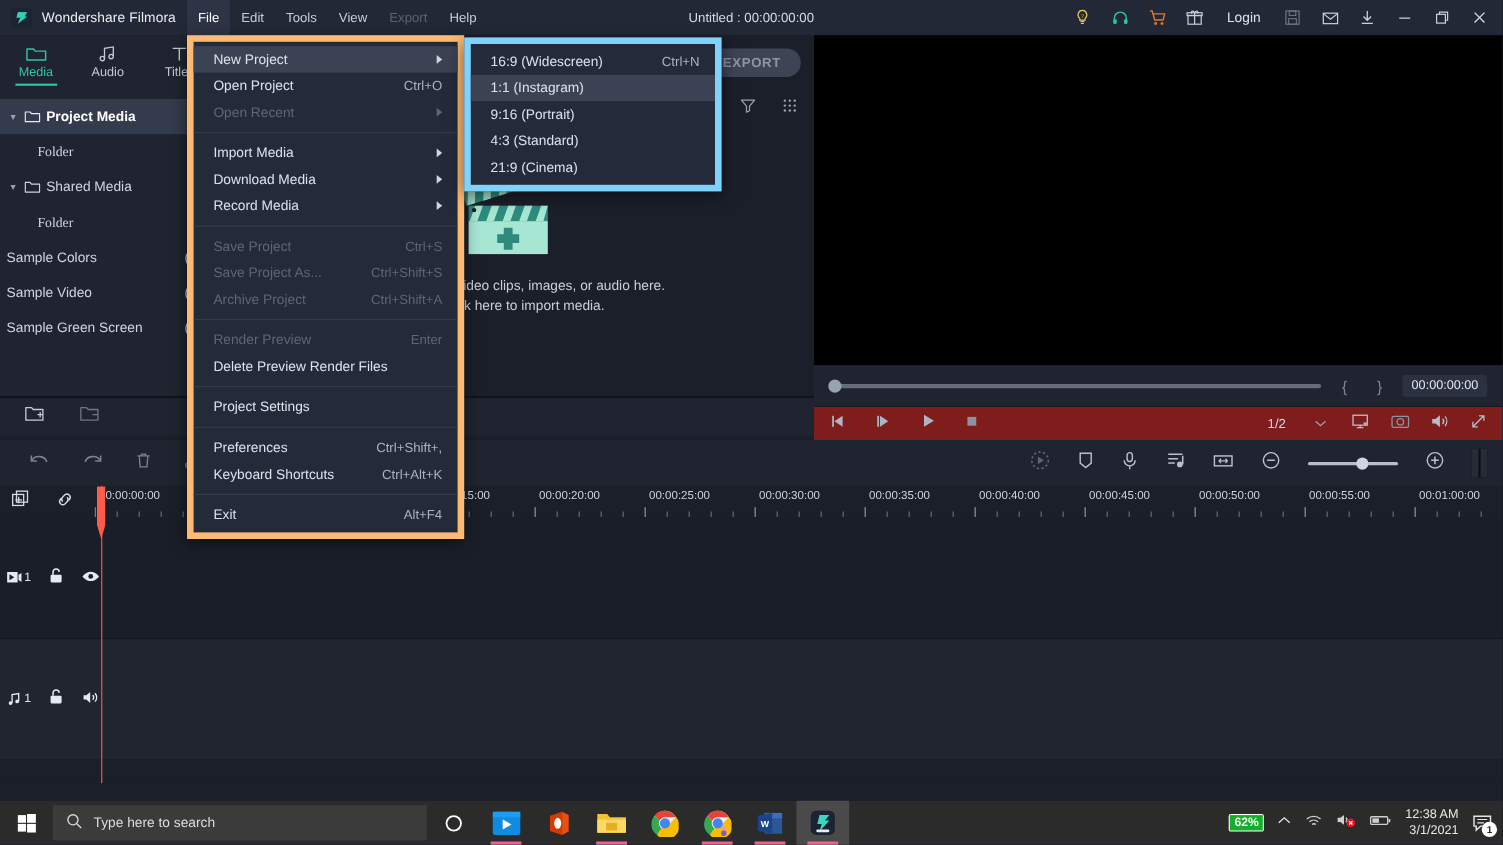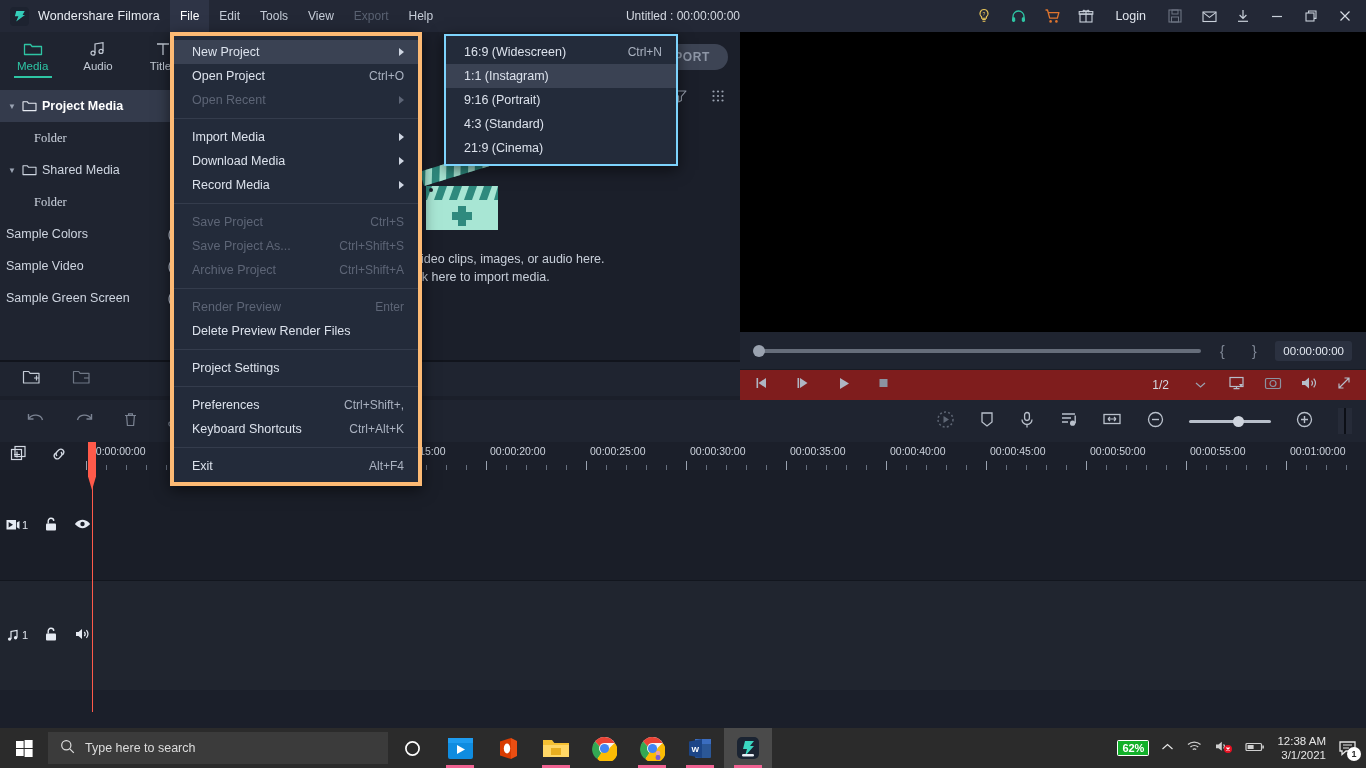--- a/index.html
+++ b/index.html
@@ -191,42 +191,42 @@
   }
   .playhead-handle {
     position: absolute; left: 88px; top: 442px; width: 8px; height: 48px; background: #ff5a4a;
     clip-path: polygon(0 0, 100% 0, 100% 72%, 50% 100%, 0 72%);
   }
   .tl-bottom { position: absolute; left: 0; top: 712px; width: 1366px; height: 20px; background: #1b1f2a; }
 
   
   .dropdown {
     position: absolute; left: 170px; top: 32px; width: 252px;
-    background: #232b3a; border: 4px solid #fdba74; padding: 4px 0;
+    background: #232b3a; border: 6px solid #fdba74; padding: 4px 0;
     box-shadow: 0 4px 14px rgba(0,0,0,.55); z-index: 60;
   }
   .mrow {
     height: 24px; display: flex; align-items: center; padding: 0 14px 0 18px;
     font-size: 12.5px; color: #dce2ec; cursor: default; position: relative;
   }
   .mrow.hl { background: #3a4253; }
   .mrow.dis { color: #5d6576; }
   .mrow .mlabel { flex: 1; }
   .mrow .maccel { color: #aab2c0; font-size: 12px; }
   .mrow.dis .maccel { color: #5d6576; }
   .mrow .marrow {
     width: 0; height: 0; border-left: 5px solid #cfd6e2;
     border-top: 4px solid transparent; border-bottom: 4px solid transparent; margin-left: 8px;
   }
   .mrow.dis .marrow { border-left-color: #5d6576; }
   .msep { height: 1px; background: #343c4c; margin: 6px 0; }
 
   .submenu {
-    position: absolute; left: 444px; top: 34px; width: 234px;
-    background: #232b3a; border: 2px solid #7dd3fc; padding: 4px 0;
+    position: absolute; left: 422px; top: 34px; width: 234px;
+    background: #232b3a; border: 6px solid #7dd3fc; padding: 4px 0;
     box-shadow: 0 4px 14px rgba(0,0,0,.55); z-index: 61;
   }
 
   
   .taskbar {
     position: absolute; left: 0; top: 728px; width: 1366px; height: 40px;
     background: #2b2b2b; display: flex; align-items: center;
   }
   .start-btn { width: 48px; height: 40px; display: flex; align-items: center; justify-content: center; }
   .search-box {

